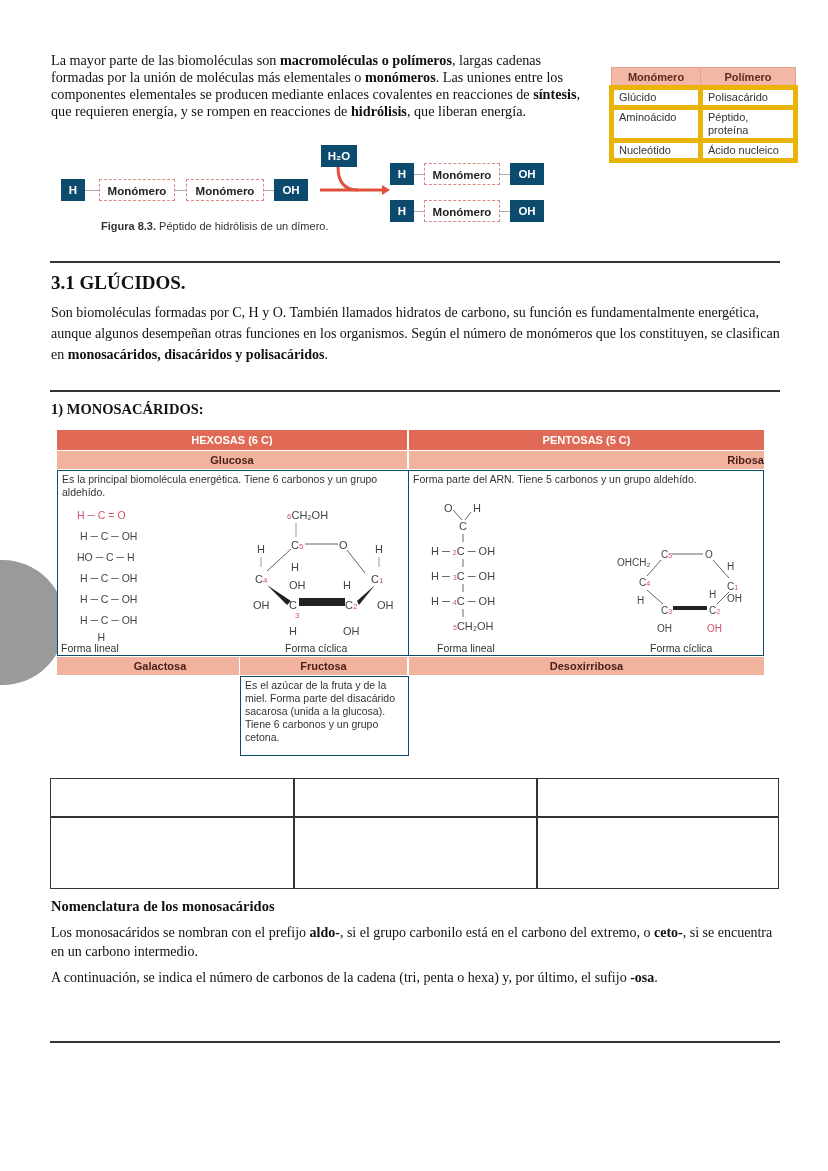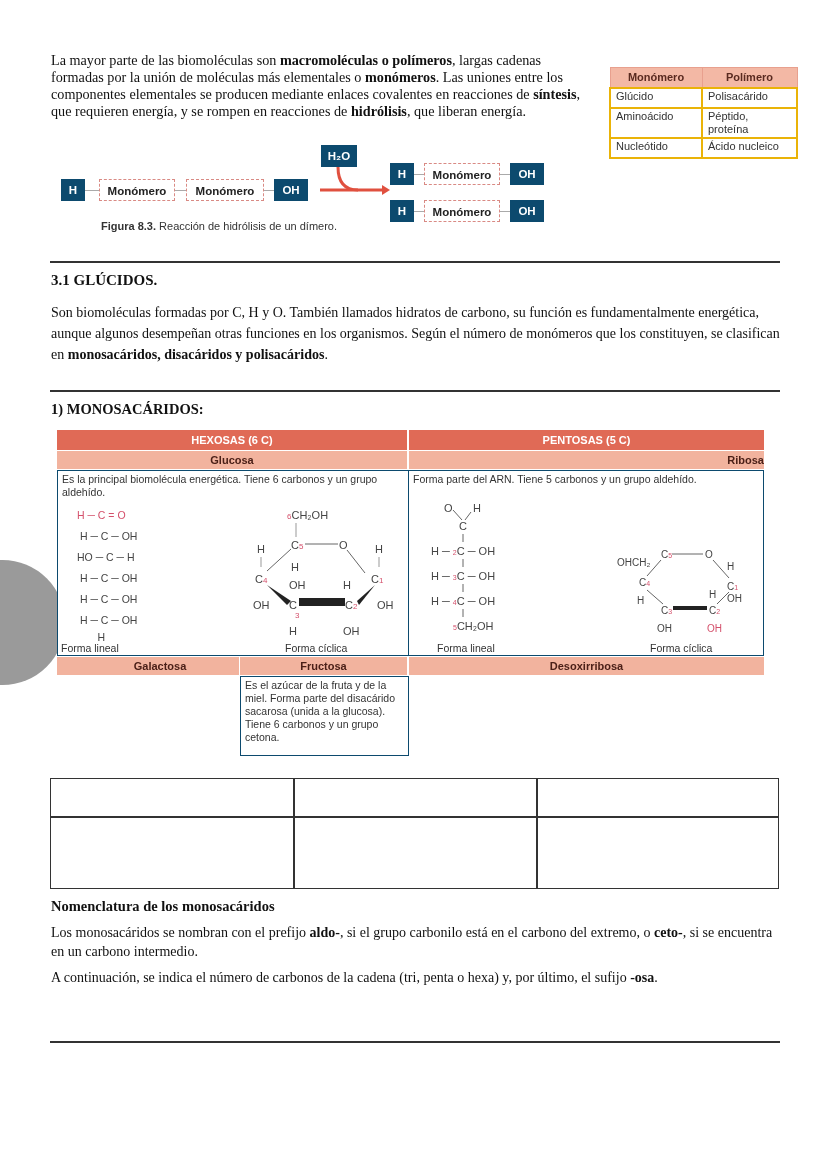--- a/index.html
+++ b/index.html
@@ -6,34 +6,34 @@
   html, body { width: 828px; height: 1171px; background: #ffffff; overflow: hidden; }
   body { position: relative; font-family: "Liberation Serif", serif; color: #111; }
 
   
   .intro { position: absolute; left: 51px; top: 52px; width: 545px; font-size: 14.2px; line-height: 17px; }
   .intro b { font-weight: bold; }
 
   
   .mono-table { position: absolute; left: 609px; top: 67px; width: 189px; border-collapse: collapse; font-family: "Liberation Sans", sans-serif; font-size: 11px; }
   .mono-table th { background: #f3b8a5; color: #5a2a20; font-weight: bold; text-align: center; height: 20px; border: 1px solid #e8a08e; }
-  .mono-table td { border: 2px solid #eab308; padding: 1px 5px; color: #333; vertical-align: top; line-height: 13px; height: 20px; }
+  .mono-table td { border: 5px solid #eab308; padding: 1px 5px; color: #333; vertical-align: top; line-height: 13px; height: 20px; }
 
   
   .figure { position: absolute; left: 58px; top: 145px; width: 500px; height: 95px; }
   .blk { position: absolute; height: 22px; line-height: 22px; font-family: "Liberation Sans", sans-serif; font-size: 11.5px; font-weight: bold; text-align: center; }
   .blk.blue { background: #0c4a6e; color: #fff; }
   .blk.dash { border: 1px dashed #d98a84; color: #222; background: #fff; }
   .conn { position: absolute; height: 0; border-top: 1px solid #aaa; }
   .fig-caption { position: absolute; left: 3px; top: 75px; font-family: "Liberation Sans", sans-serif; font-size: 11px; color: #333; white-space: nowrap; }
   .fig-caption b { font-weight: bold; margin-left: 40px; }
 
   .rule { position: absolute; left: 50px; width: 730px; height: 2px; background: #333; }
 
-  .h-section { position: absolute; left: 51px; top: 272px; font-size: 15px; font-weight: bold; }
+  .h-section { position: absolute; left: 51px; top: 272px; font-size: 19px; font-weight: bold; }
   .p-glucidos { position: absolute; left: 51px; top: 302px; width: 730px; font-size: 14px; line-height: 21px; }
   .p-glucidos b { font-weight: bold; }
   .h-mono { position: absolute; left: 51px; top: 401px; font-size: 14.5px; font-weight: bold; }
 
   
   .ms { position: absolute; left: 57px; top: 430px; width: 707px; font-family: "Liberation Sans", sans-serif; font-size: 10.5px; color: #333; }
   .ms .row { position: absolute; left: 0; width: 707px; }
   .ms .cell { position: absolute; top: 0; height: 100%; }
   .ms .hdr-dark { background: #e06a56; color: #fff; font-weight: bold; text-align: center; font-size: 11px; line-height: 20px; }
   .ms .hdr-light { background: #f2b39e; color: #4b2018; font-weight: bold; text-align: center; font-size: 11px; line-height: 18px; }
@@ -106,21 +106,21 @@
   <div class="blk dash" style="left:366px; top:18px; width:76px;">Monómero</div>
   <div class="conn" style="left:442px; top:29px; width:10px;"></div>
   <div class="blk blue" style="left:452px; top:18px; width:34px;">OH</div>
 
   <div class="blk blue" style="left:332px; top:55px; width:24px;">H</div>
   <div class="conn" style="left:356px; top:66px; width:10px;"></div>
   <div class="blk dash" style="left:366px; top:55px; width:76px;">Monómero</div>
   <div class="conn" style="left:442px; top:66px; width:10px;"></div>
   <div class="blk blue" style="left:452px; top:55px; width:34px;">OH</div>
 
-  <div class="fig-caption"><b>Figura 8.3.</b><span> Reacción de hidrólisis de un dímero.</span></div>
+  <div class="fig-caption"><b>Figura 8.3.</b><span> Péptido de hidrólisis de un dímero.</span></div>
 </div>
 
 <div class="rule" style="top:261px;"></div>
 
 <h2 class="h-section">3.1 GLÚCIDOS.</h2>
 <p class="p-glucidos"><span>Son biomoléculas formadas por C, H y O. También llamados hidratos de carbono, su función es fundamentalmente energética, aunque algunos desempeñan otras funciones en los organismos. Según el número de monómeros que los constituyen, se clasifican en </span><b>monosacáridos, disacáridos y polisacáridos</b><span>.</span></p>
 
 <div class="rule" style="top:390px;"></div>
 
 <h3 class="h-mono">1)  MONOSACÁRIDOS:</h3>

